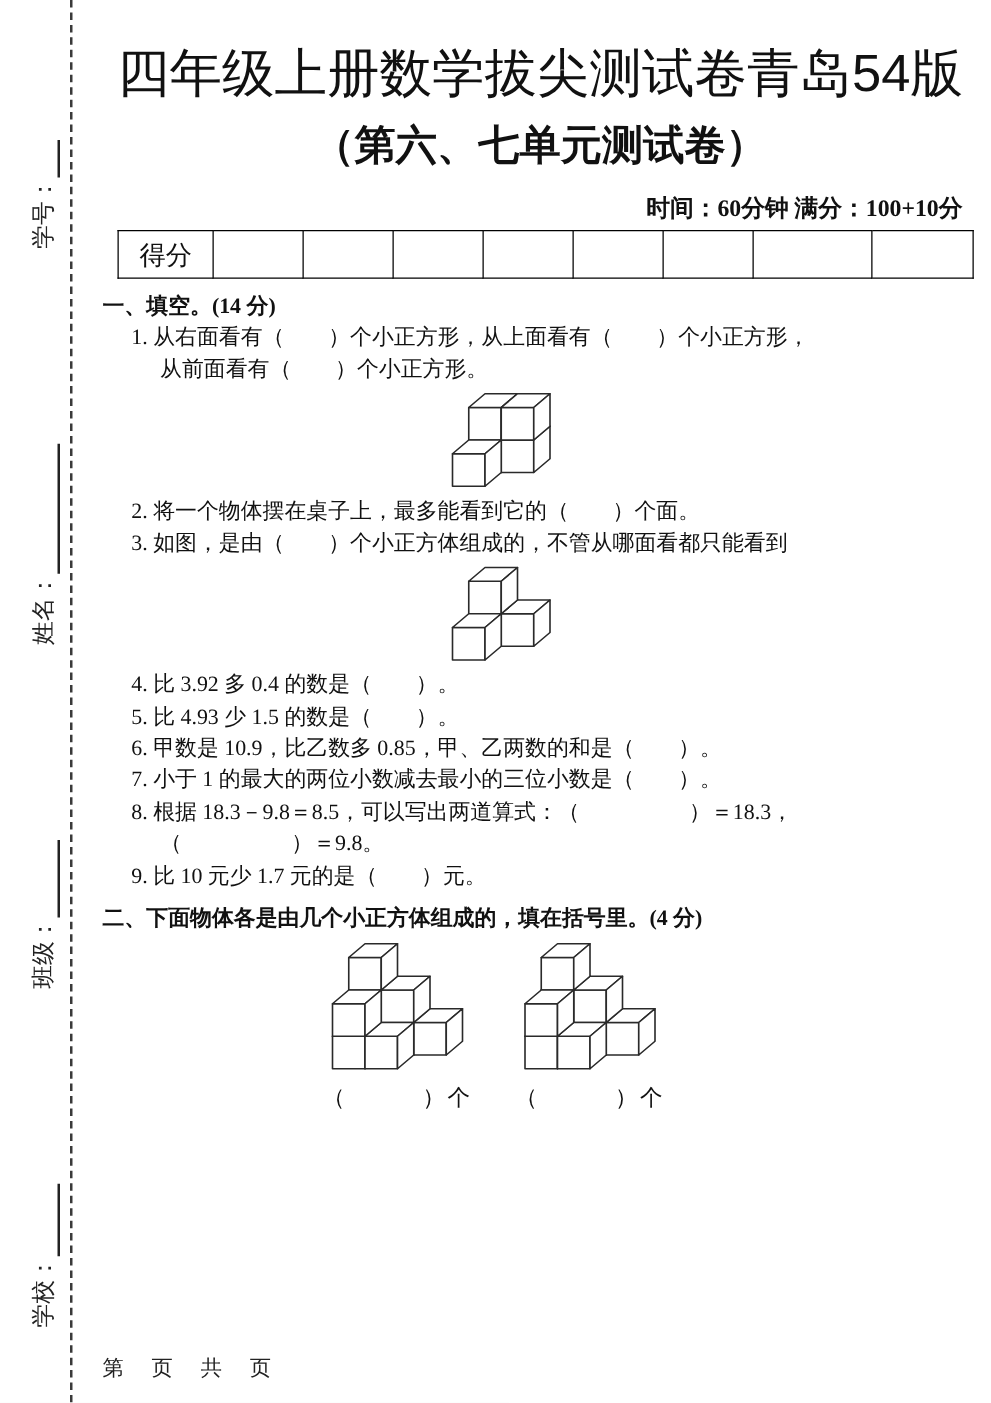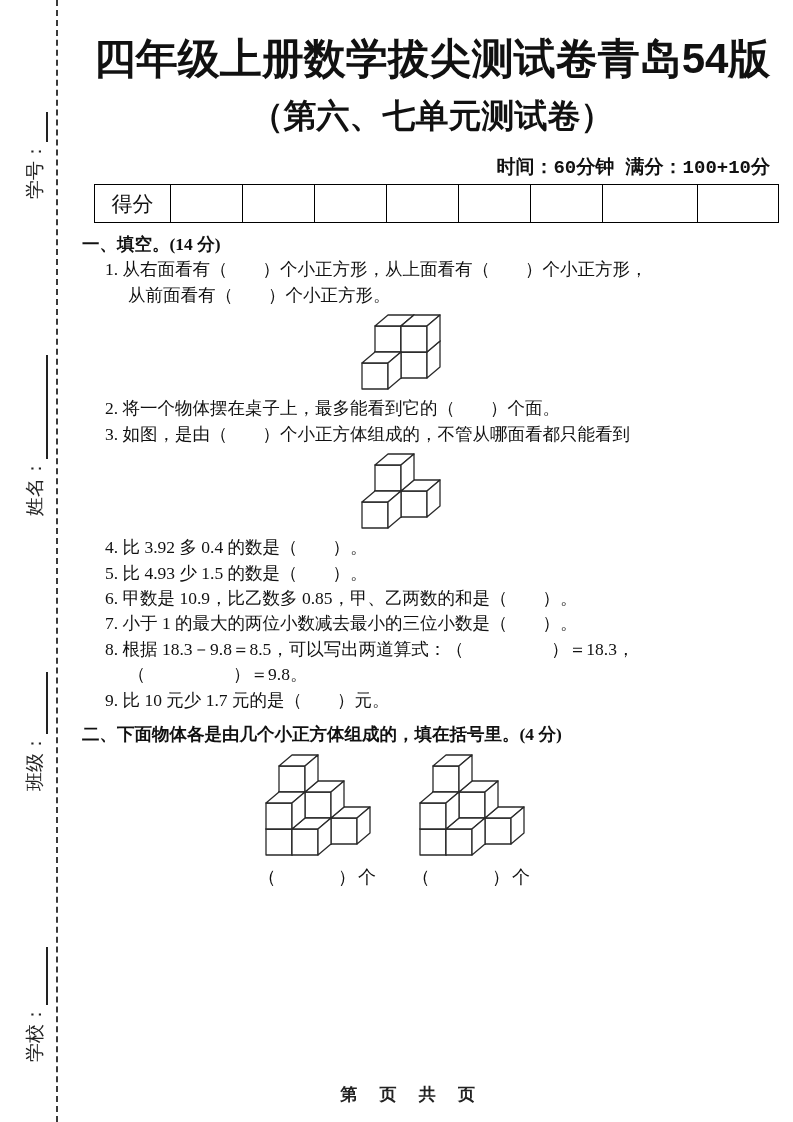--- a/index.html
+++ b/index.html
@@ -12,40 +12,40 @@
     transform:rotate(-90deg);transform-origin:top left;
     display:flex;justify-content:space-between;align-items:flex-end;
     font-size:19px;color:#222;}
   .m-group{white-space:nowrap;display:flex;align-items:flex-end;}
   .m-blank{display:inline-block;border-bottom:2px solid #222;height:20px;}
   .w1{width:58px}.w2{width:62px}.w3{width:104px}.w4{width:30px}
 
   
   .content{position:absolute;left:82px;top:0;width:700px;}
   h1{margin:36px 0 0 0;font-family:"Liberation Sans","DejaVu Sans",sans-serif;
-     font-weight:bold;font-size:42px;line-height:1.1;text-align:center;letter-spacing:0px;white-space:nowrap;}
+     font-weight:normal;font-size:42px;line-height:1.1;text-align:center;letter-spacing:0px;white-space:nowrap;}
   h2{margin:16px 0 12px 0;font-family:"Liberation Sans","DejaVu Sans",sans-serif;
      font-weight:bold;font-size:33px;line-height:1.1;text-align:center;}
-  .info{margin:20px 12px 4px 0;text-align:right;font-family:Liberation Mono, monospace;
+  .info{margin:20px 12px 4px 0;text-align:right;font-family:Liberation Serif, serif;
      font-weight:bold;font-size:19px;}
 
   table.score{border-collapse:collapse;width:684px;margin-left:12px;table-layout:fixed;}
   table.score td{border:1.5px solid #000;height:37px;text-align:center;font-size:21px;padding:0;}
 
   .sec-heading{margin-top:9px;font-size:17.5px;line-height:25px;font-weight:bold;}
   .q-line{padding-left:23px;font-size:17.5px;line-height:25.4px;white-space:nowrap;}
   .q-line.cont{padding-left:46px;}
 
   .figure{margin:3px 0 3px 276px;line-height:0;}
   .figures-row{display:flex;gap:34px;padding-left:176px;margin-top:4px;}
   .fig-block{text-align:center;}
   .fig-label{font-size:18px;margin-top:2px;letter-spacing:2px;}
 
-  .footer{position:absolute;left:82px;width:660px;bottom:16px;text-align:center;
-    font-size:17px;letter-spacing:9px;color:#222;font-weight:bold;}
+  .footer{position:absolute;left:82px;width:660px;bottom:16px;text-align:left;
+    font-size:17px;letter-spacing:9px;color:#222;}
 </style>
 </head>
 <body>
 
 <div id="page">
 
   <div class="dashed-line"></div>
 
   <div class="margin-rot">
     <span class="m-group">

